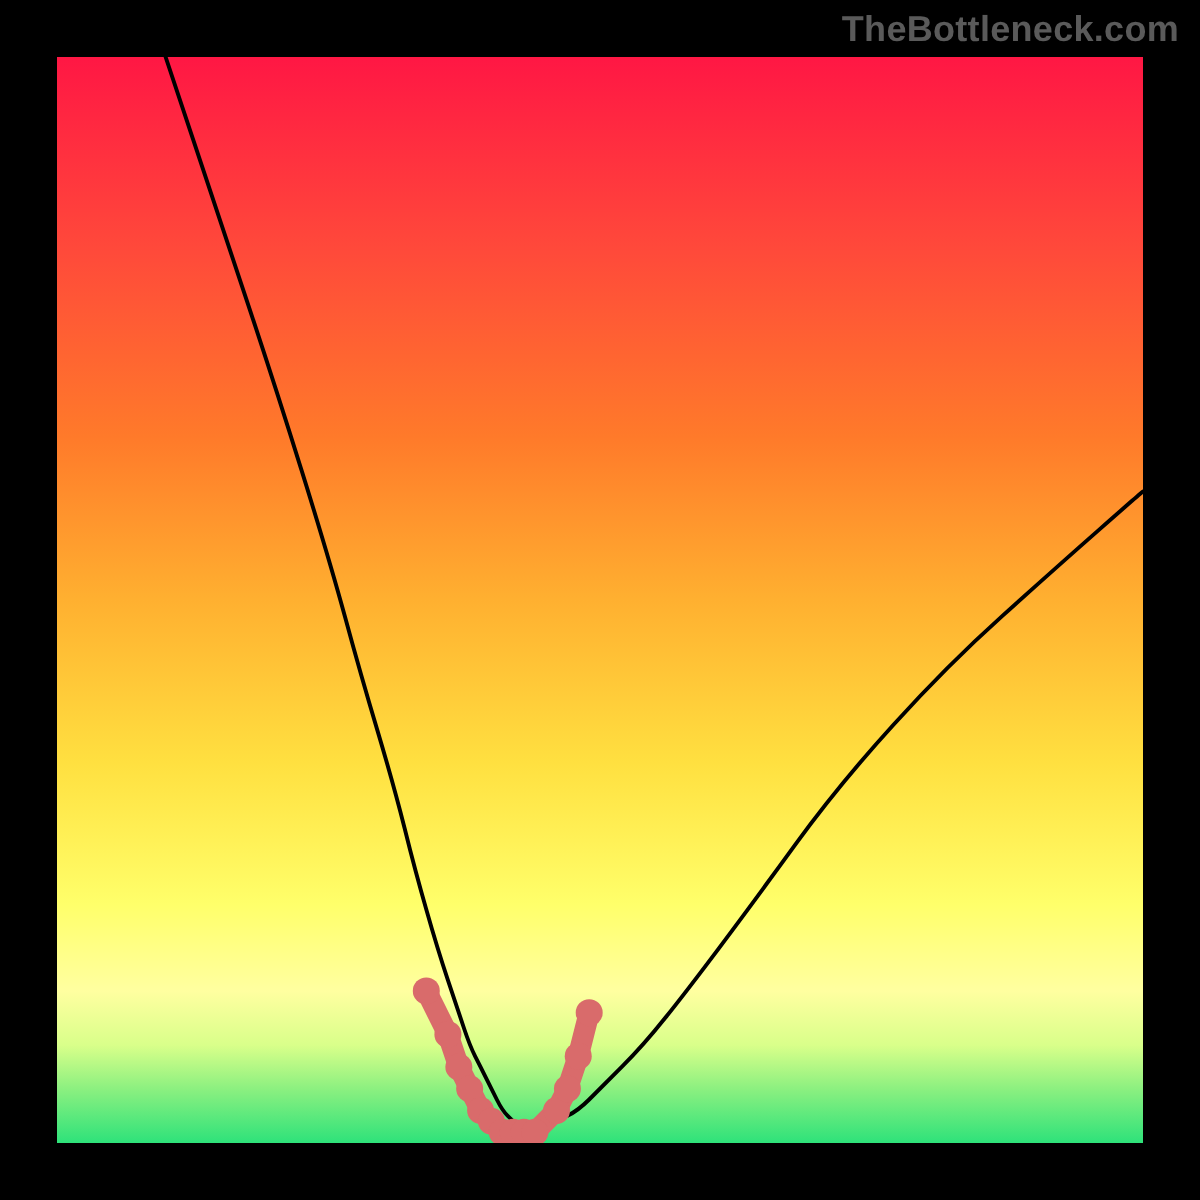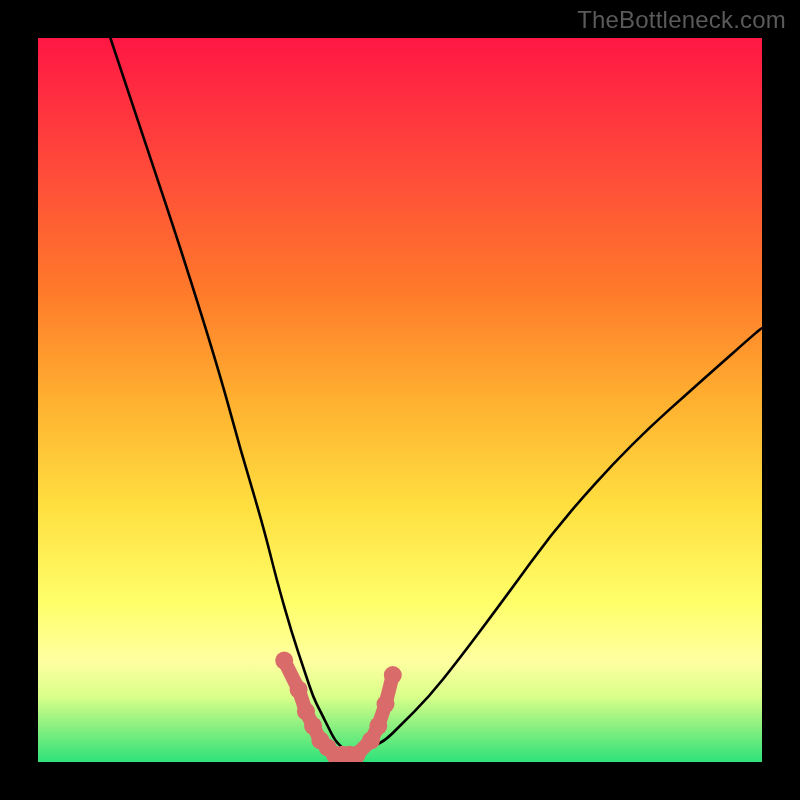--- a/index.html
+++ b/index.html
@@ -36,21 +36,21 @@
       #8cf080 95%,
       #2ee27a 100%
     );
   }
   .watermark {
     position: absolute;
     top: 6px;
     right: 14px;
     color: #5a5a5a;
     font-size: 24px;
-    font-weight: 400;
+    font-weight: 700;
     letter-spacing: 0.2px;
     user-select: none;
   }
   svg.curve {
     position: absolute;
     top: 0; left: 0;
     width: 724px; height: 724px;
   }
 </style>
 </head>

